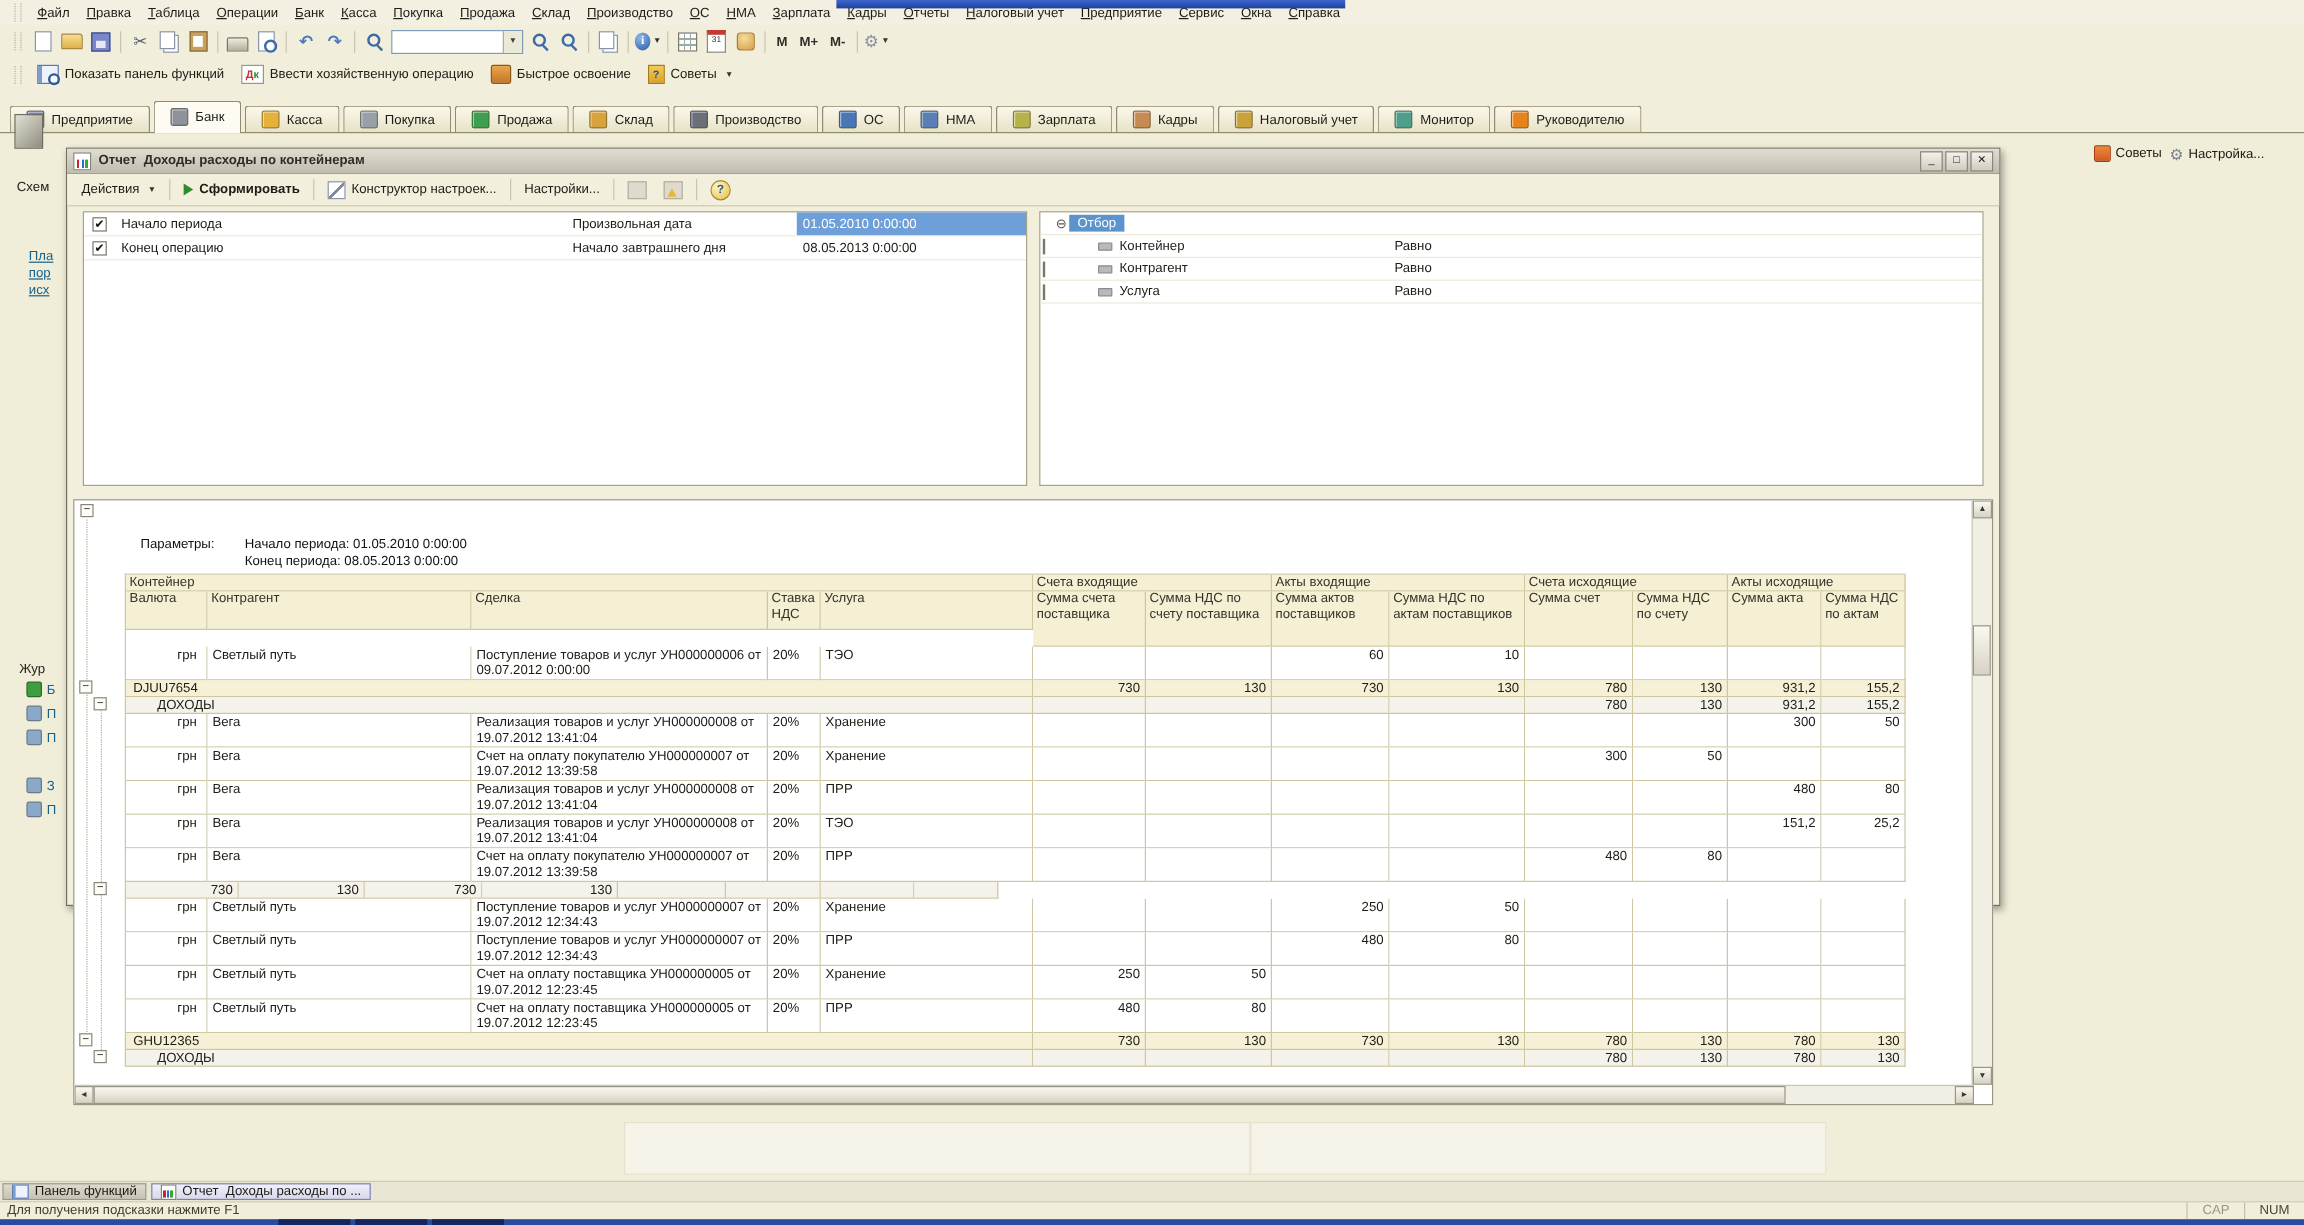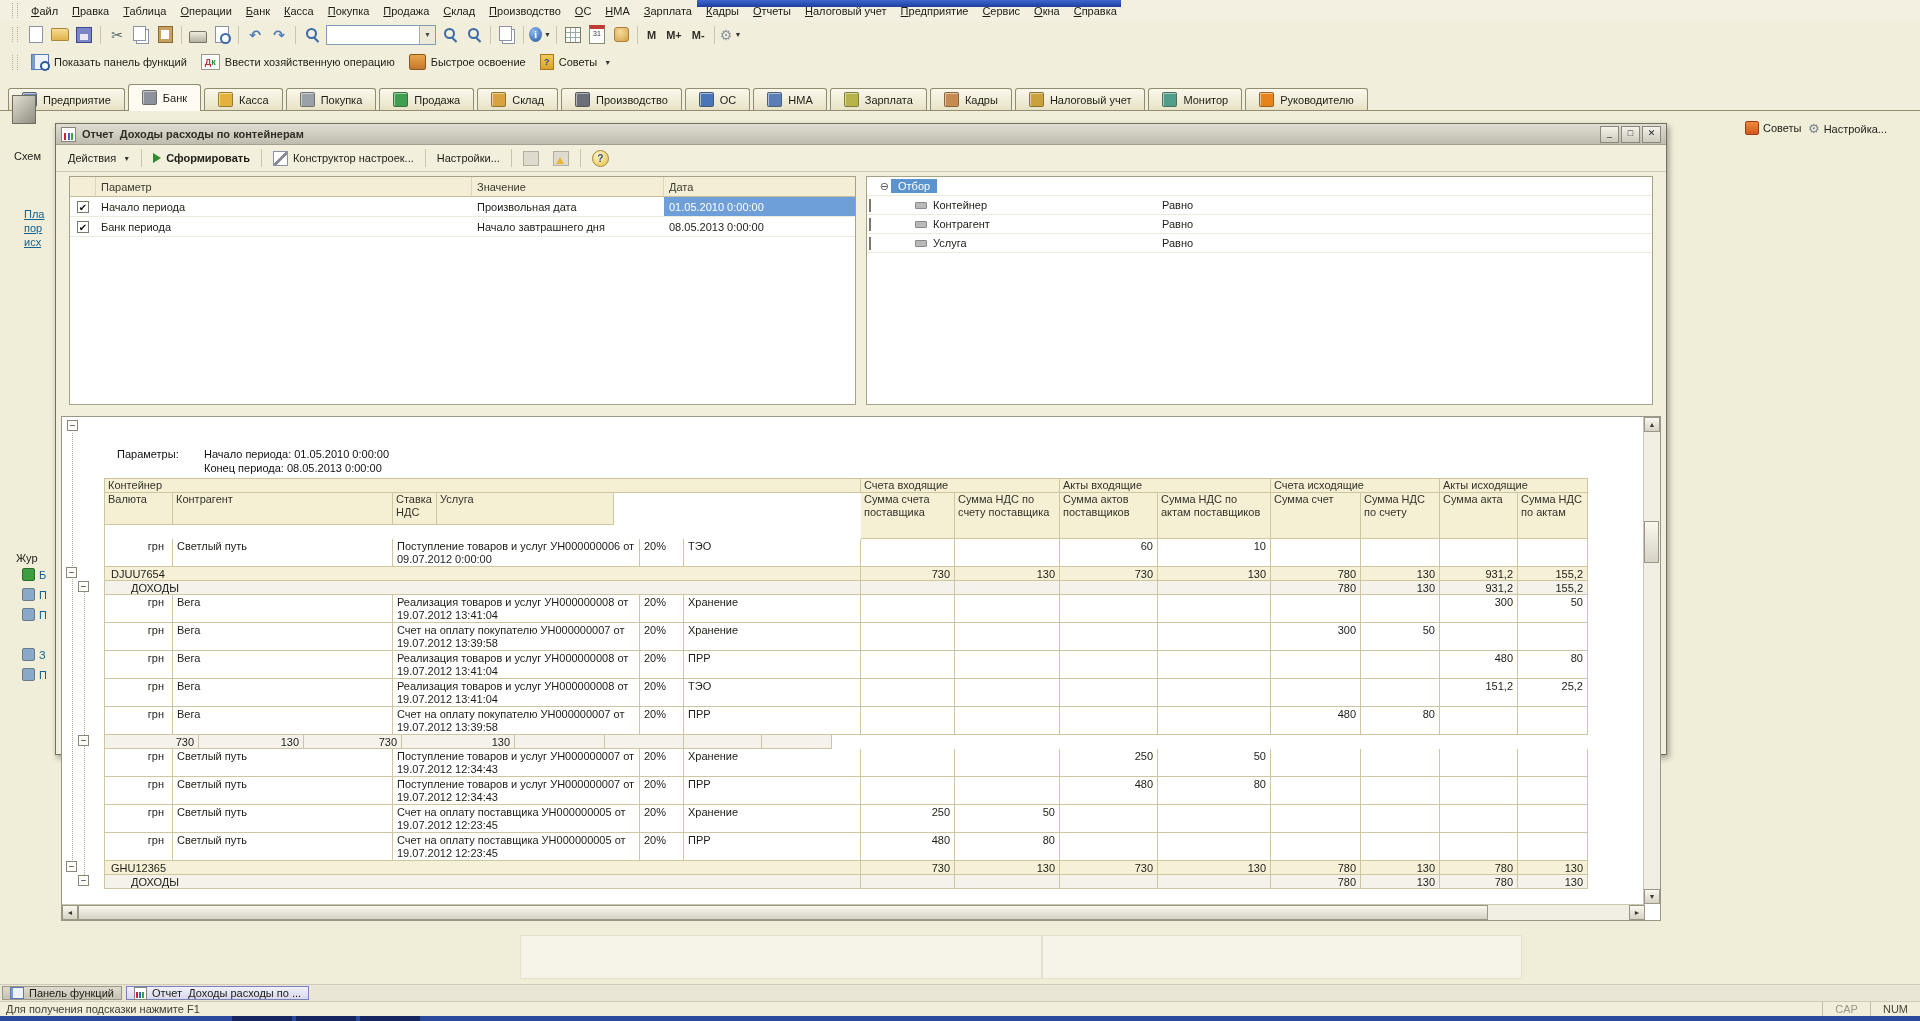--- a/index.html
+++ b/index.html
@@ -417,40 +417,34 @@
     <span class="btn">
         <span class="i-grayrep warn"></span>
       </span>
     <span class="sep"></span>
     <span class="btn">
         <span class="i-help">?</span>
       </span>
   </div>
 
   <div class="pane" style="left:13px;top:52px;width:787px;height:229px">
-    <div class="pane-hdr">
-      <span class="hcell" style="width:26px"></span>
-      <span class="hcell" style="width:376px">Параметр</span>
-      <span class="hcell" style="width:192px">Значение</span>
-      <span class="hcell" style="flex:1;border-right:none">Дата</span>
-    </div>
     <div id="param-rows">
         <div class="prow">
           <span class="pcell" style="width: 26px; justify-content: center; padding-left: 0px;">
             <span class="cb">✔</span>
           </span>
           <span class="pcell" style="width: 376px;">Начало периода</span>
           <span class="pcell" style="width: 192px;">Произвольная дата</span>
           <span class="pcell sel" style="flex: 1 1 0%;">01.05.2010 0:00:00</span>
         </div>
         <div class="prow">
           <span class="pcell" style="width: 26px; justify-content: center; padding-left: 0px;">
             <span class="cb">✔</span>
           </span>
-          <span class="pcell" style="width: 376px;">Банк периода</span>
+          <span class="pcell" style="width: 376px;">Конец операцию</span>
           <span class="pcell" style="width: 192px;">Начало завтрашнего дня</span>
           <span class="pcell" style="flex: 1 1 0%;">08.05.2013 0:00:00</span>
         </div>
       </div>
   </div>
 
   <div class="pane" style="left:810px;top:52px;width:787px;height:229px">
     <div class="vrow" style="grid-template-columns:24px 1fr">
       <span style="justify-self:end;color:#555;font-size:11px;margin-right:2px">⊖</span>
       <span><span class="sel-label">Отбор</span></span>
@@ -493,20 +487,21 @@
           <span class="hc" style="width: 199px; height: 14px;">Счета входящие</span>
           <span class="hc" style="width: 211px; height: 14px;">Акты входящие</span>
           <span class="hc" style="width: 169px; height: 14px;">Счета исходящие</span>
           <span class="hc" style="width: 148px; height: 14px;">Акты исходящие</span>
         </div>
         <div class="t-r2">
           <span style="width: 756px; display: flex; flex-direction: column; flex: 0 0 auto;">
             <span style="display: flex; height: 32px;">
               <span class="hc" style="width: 68px; height: 32px;">Валюта</span>
               <span class="hc" style="width: 220px; height: 32px;">Контрагент</span>
+              <span class="hc" style="width: 247px; height: 32px;">Сделка</span>
               <span class="hc" style="width: 44px; height: 32px;">Ставка НДС</span>
               <span class="hc" style="width: 177px; height: 32px;">Услуга</span>
             </span>
           </span>
           <span class="hc" style="width: 94px; height: 46px;">Сумма счета поставщика</span>
           <span class="hc" style="width: 105px; height: 46px;">Сумма  НДС по счету поставщика</span>
           <span class="hc" style="width: 98px; height: 46px;">Сумма актов поставщиков</span>
           <span class="hc" style="width: 113px; height: 46px;">Сумма НДС по актам поставщиков</span>
           <span class="hc" style="width: 90px; height: 46px;">Сумма счет</span>
           <span class="hc" style="width: 79px; height: 46px;">Сумма НДС по счету</span>

